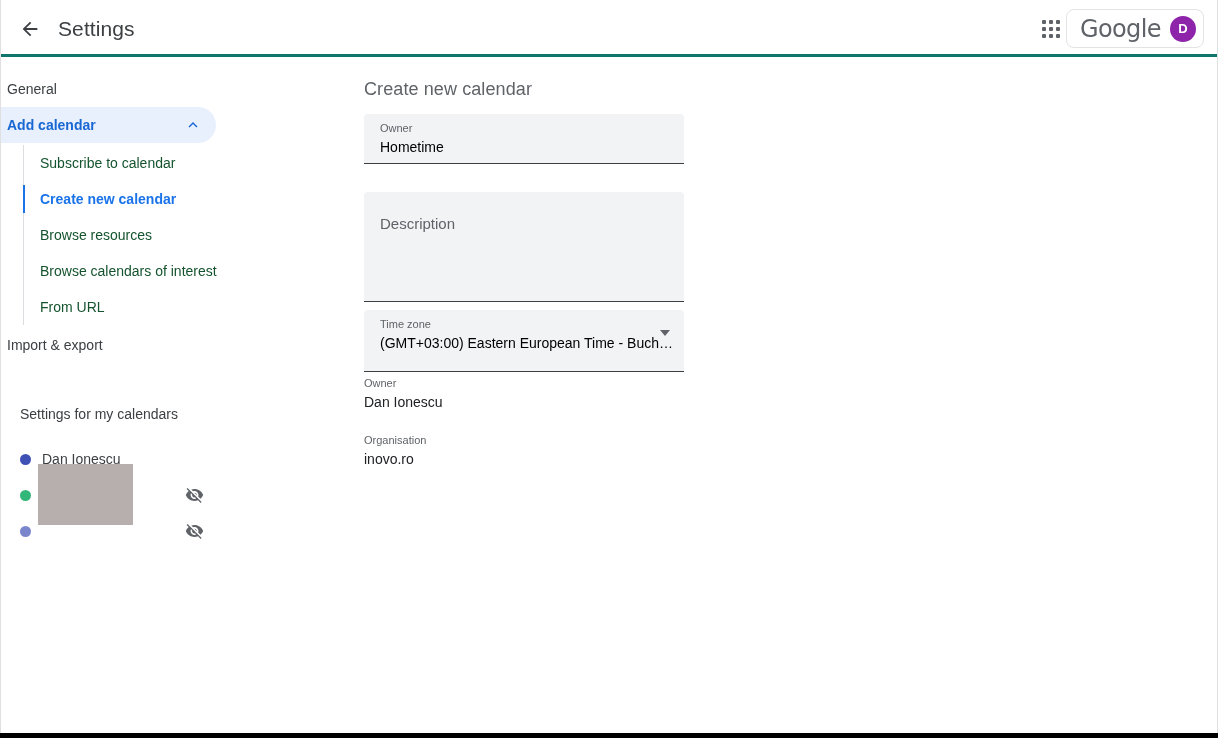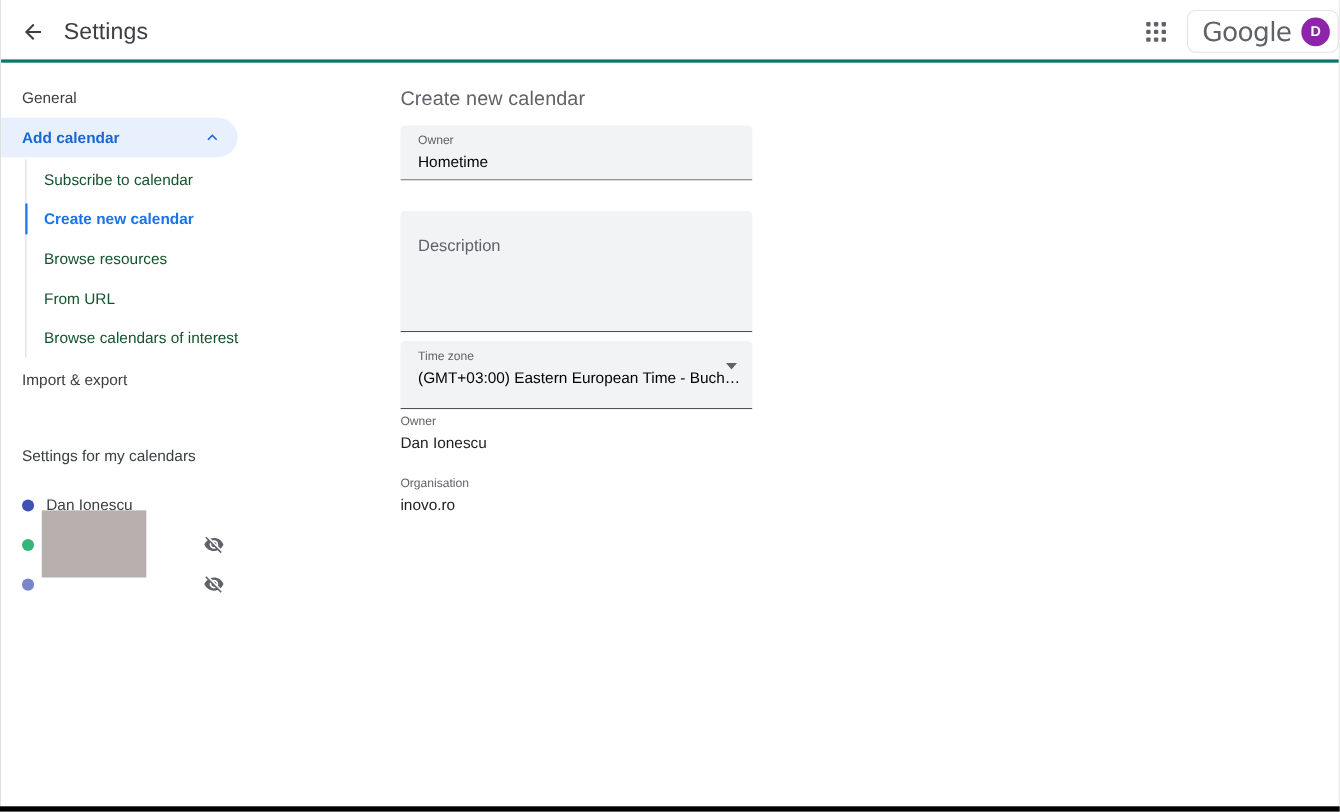--- a/index.html
+++ b/index.html
@@ -67,21 +67,21 @@
   }
   #apps-grid i {
     display: block;
     width: 4px; height: 4px;
     background: #5f6368;
     border-radius: 1px;
   }
 
   #account-chip {
     position: absolute;
-    right: 0; top: 9px;
+    right: 13px; top: 9px;
     height: 39px;
     padding: 0 7px 0 13px;
     display: flex;
     align-items: center;
     gap: 9px;
     border: 1px solid #e3e3e3;
     border-radius: 8px;
     background: #fff;
     cursor: pointer;
   }
@@ -109,21 +109,21 @@
     position: absolute;
     left: 0; top: 57px;
     width: 340px;
     height: 681px;
   }
 
   .nav-top {
     height: 36px;
     display: flex;
     align-items: center;
-    padding-left: 19px;
+    padding-left: 6px;
     font-size: 14px;
     color: #3c4043;
     cursor: pointer;
     border-radius: 0 18px 18px 0;
     white-space: nowrap;
   }
   .nav-top.selected {
     background: #e8f0fe;
     color: #1967d2;
     font-weight: bold;
@@ -399,24 +399,24 @@
       <div class="nav-sub">
         <span>Subscribe to calendar</span>
       </div>
       <div class="nav-sub active">
         <span>Create new calendar</span>
       </div>
       <div class="nav-sub">
         <span>Browse resources</span>
       </div>
       <div class="nav-sub">
+        <span>Browse calendars of interest</span>
+      </div>
+      <div class="nav-sub">
         <span>From URL</span>
-      </div>
-      <div class="nav-sub">
-        <span>Browse calendars of interest</span>
       </div>
     </div>
 
     <div class="nav-top" id="import-export-item">
       <span>Import &amp; export</span>
     </div>
 
     <div id="my-calendars-heading">Settings for my calendars</div>
 
     <div id="cal-list">

